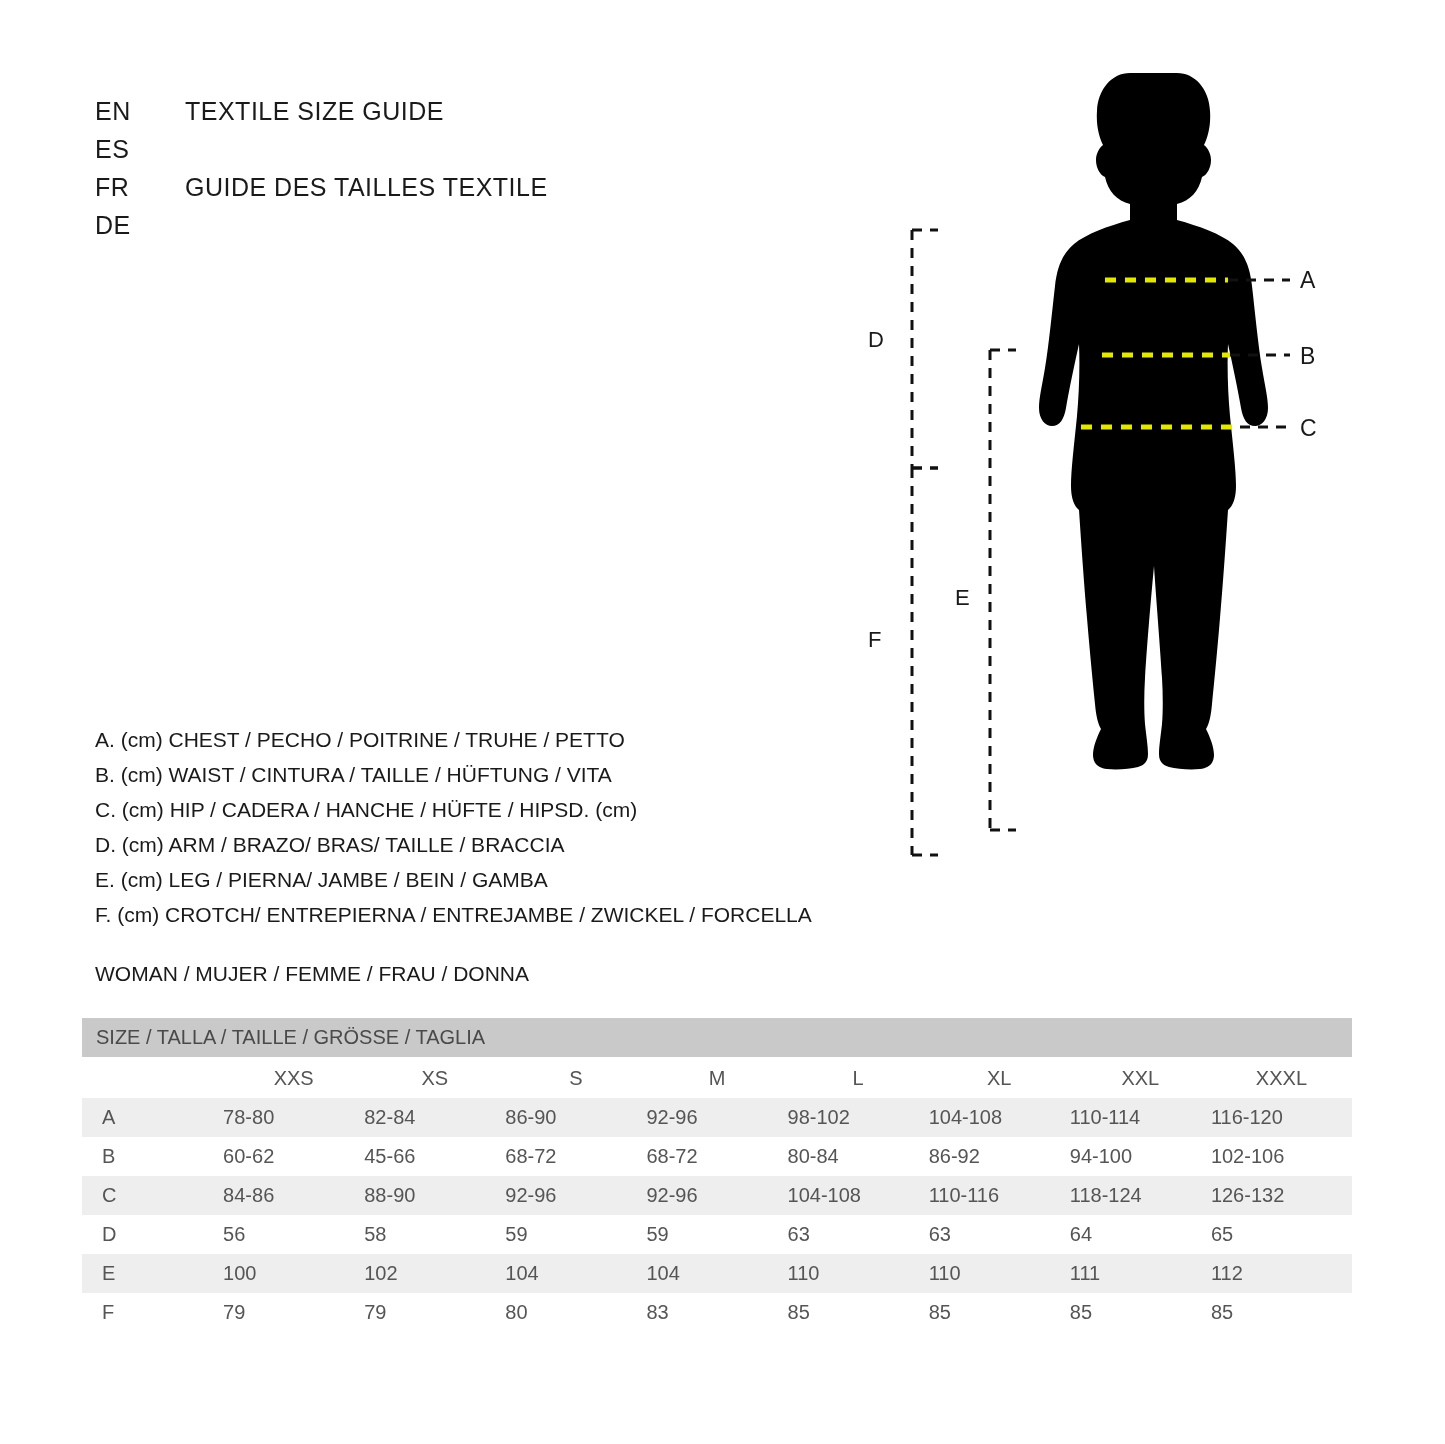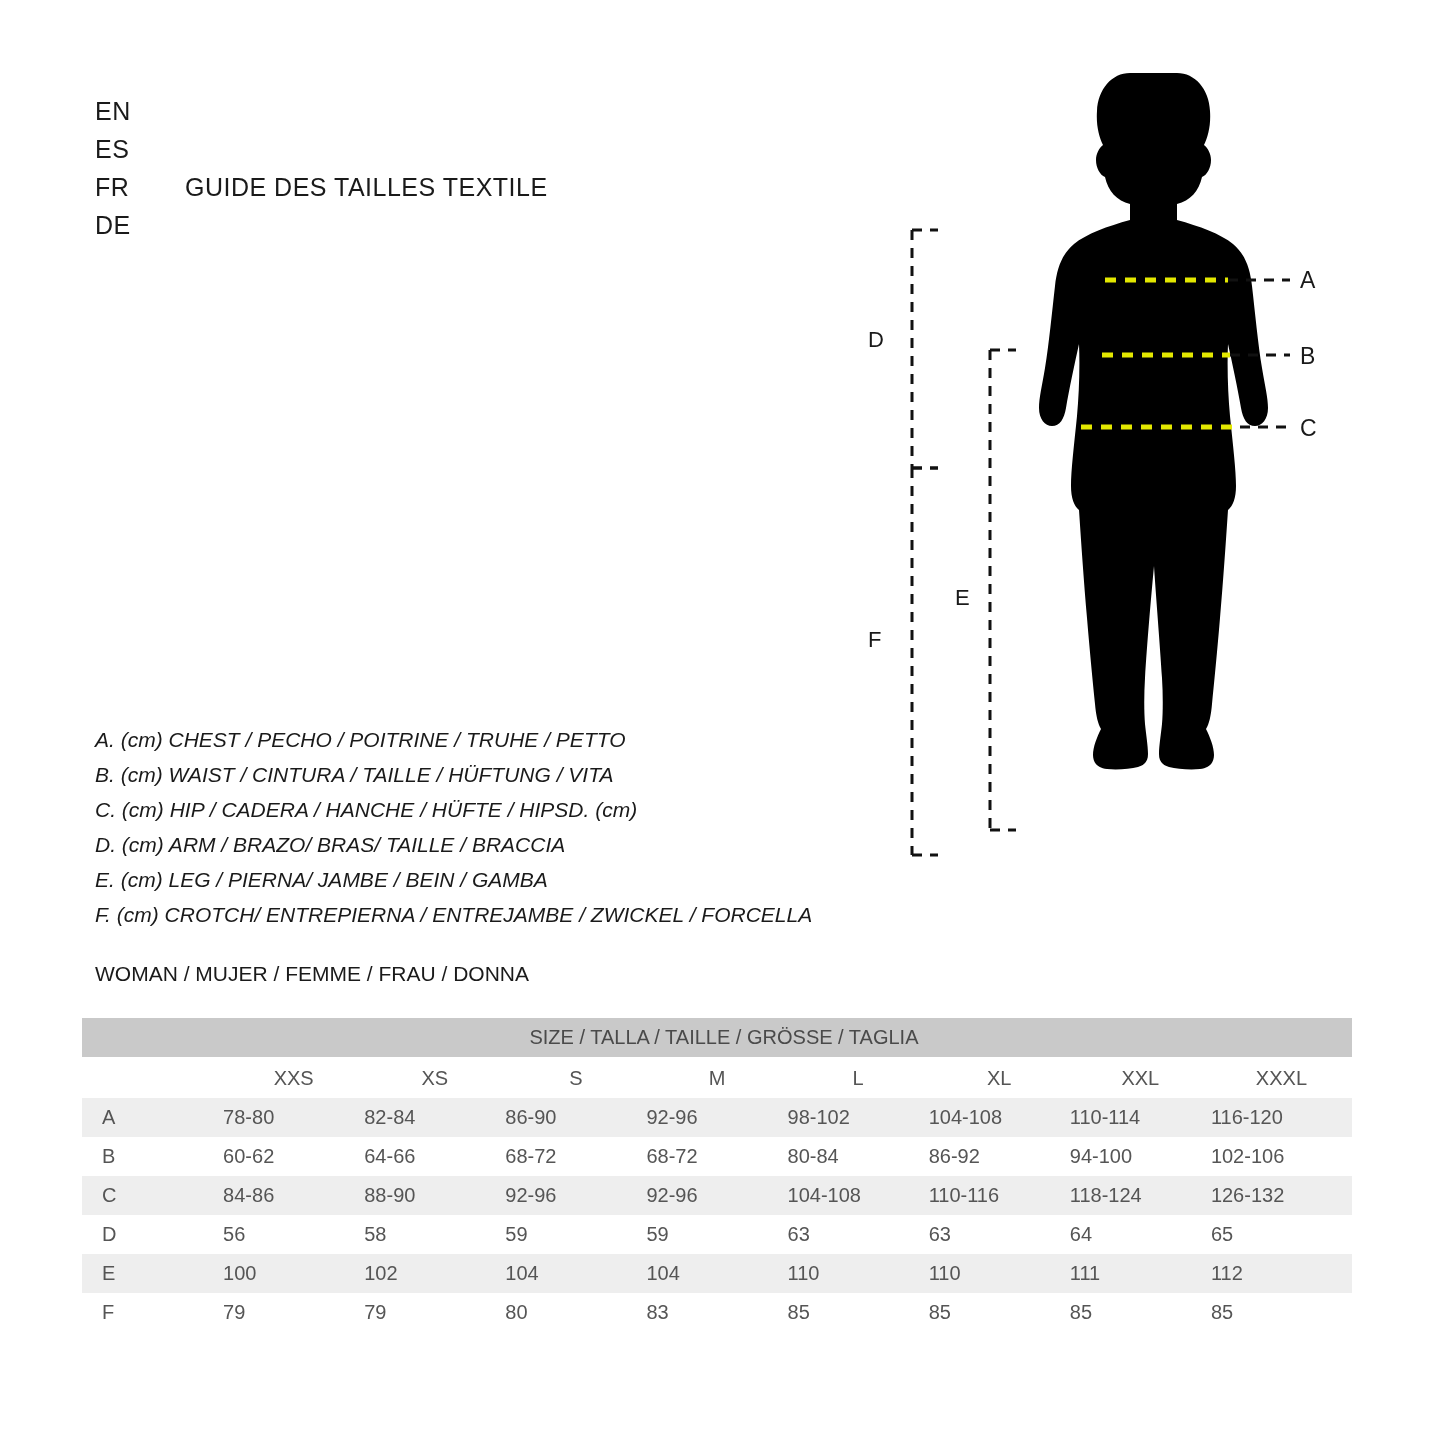--- a/index.html
+++ b/index.html
@@ -44,21 +44,20 @@
     position: absolute;
     left: 95px;
     top: 722px;
     width: 820px;
   }
   .legend-row {
     font-size: 21px;
     line-height: 35px;
     color: #1a1a1a;
     white-space: nowrap;
-    font-style: italic;
   }
 
   .group-label {
     position: absolute;
     left: 95px;
     top: 962px;
     font-size: 21px;
     color: #1a1a1a;
   }
 
@@ -91,21 +90,21 @@
   table {
     border-collapse: collapse;
     width: 1270px;
     table-layout: fixed;
   }
   thead .band td {
     background: #c9c9c9;
     color: #4a4a4a;
     font-size: 20px;
     padding: 8px 0 8px 14px;
-    text-align: center;
+    text-align: left;
   }
   thead .cols td {
     background: #ffffff;
     color: #555555;
     font-size: 20px;
     text-align: center;
     padding: 10px 0 8px 0;
     margin-top: 20px;
   }
   tbody td {
@@ -123,20 +122,21 @@
     padding-left: 20px;
     width: 78px;
   }
 </style>
 </head>
 <body>
 
 <div class="titles">
   <div class="title-row">
     <span class="title-lang">EN</span>
+    <span class="title-text">TEXTILE SIZE GUIDE</span>
   </div>
   <div class="title-row">
     <span class="title-lang">ES</span>
   </div>
   <div class="title-row">
     <span class="title-lang">FR</span>
     <span class="title-text">GUIDE DES TAILLES TEXTILE</span>
   </div>
   <div class="title-row">
     <span class="title-lang">DE</span>
@@ -275,21 +275,21 @@
         <td>86-90</td>
         <td>92-96</td>
         <td>98-102</td>
         <td>104-108</td>
         <td>110-114</td>
         <td>116-120</td>
       </tr>
       <tr>
         <td class="rowhead">B</td>
         <td>60-62</td>
-        <td>64-66</td>
+        <td>45-66</td>
         <td>68-72</td>
         <td>68-72</td>
         <td>80-84</td>
         <td>86-92</td>
         <td>94-100</td>
         <td>102-106</td>
       </tr>
       <tr class="alt">
         <td class="rowhead">C</td>
         <td>84-86</td>

